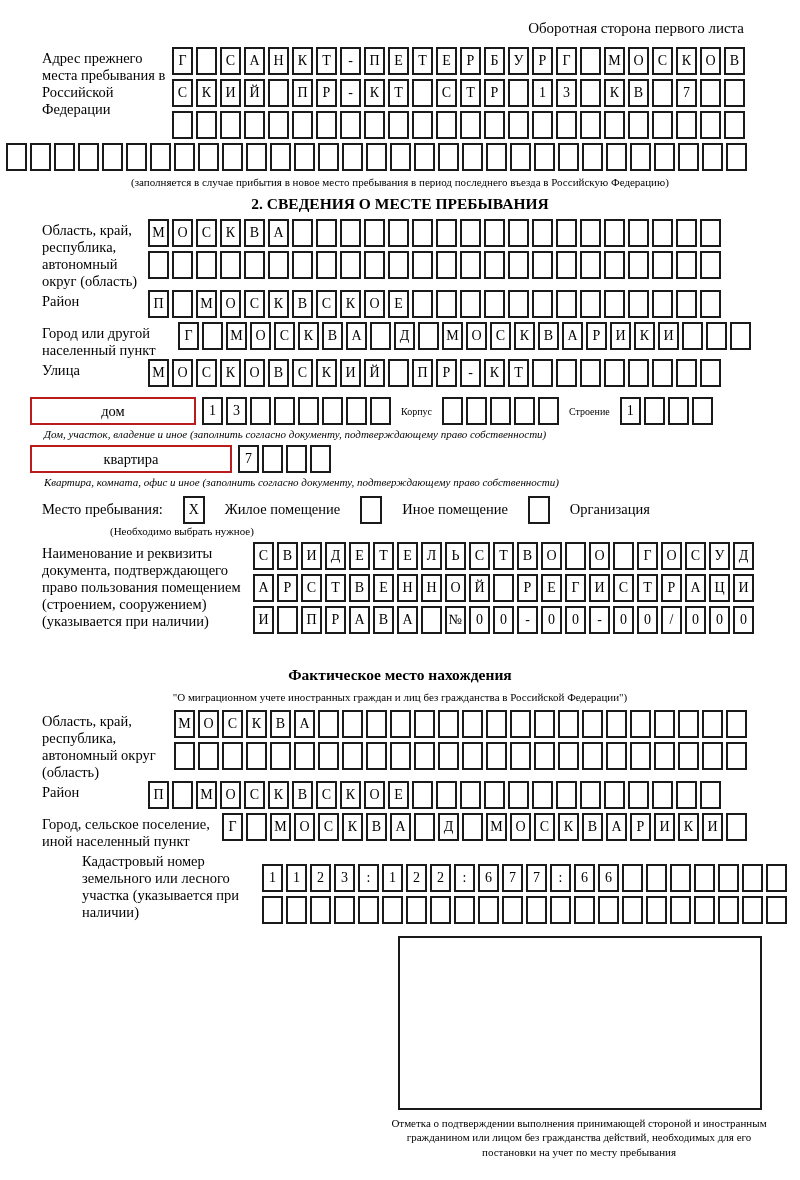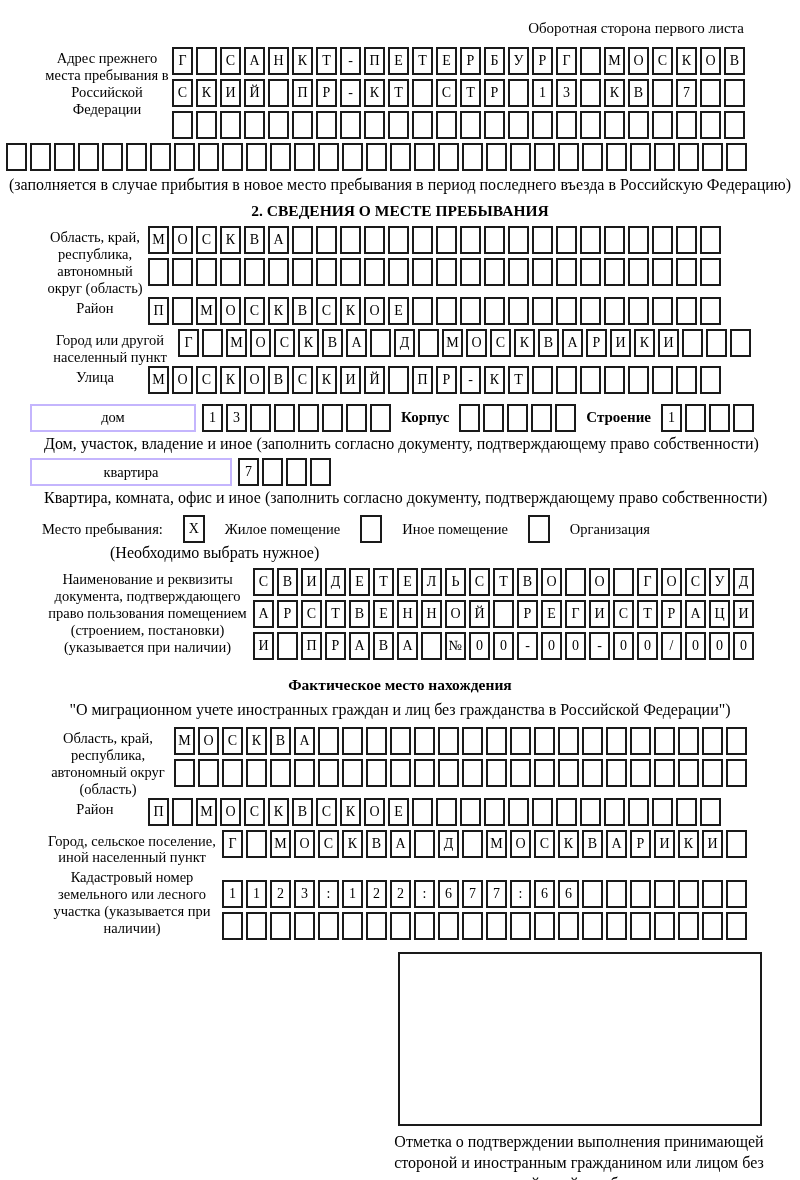--- a/index.html
+++ b/index.html
@@ -1,42 +1,42 @@
 <!DOCTYPE html>
 <html><head>
 <meta charset="utf-8">
 <style>
   html,body{margin:0;padding:0;background:#fff;color:#000;
     font-family:"Liberation Serif","DejaVu Serif",serif;}
   .page{width:800px;height:1180px;box-sizing:border-box;padding-top:20px;
     position:relative;background:#fff;overflow:hidden;border-radius:9px;}
   .header-note{text-align:right;padding-right:56px;font-size:15px;}
-  .label{font-size:14.5px;line-height:1.17;text-align:center;}
-  .note{font-size:16px;line-height:1.3;}
+  .label{font-size:14.5px;line-height:1.17;}
+  .note{font-size:11px;line-height:1.3;}
   .center{text-align:center;}
   .bold{font-weight:bold;}
   .sec-title{font-size:15.5px;margin:6px 0 6px 0;}
   .row{display:flex;align-items:flex-start;margin-left:42px;}
   .row .label{padding-top:3px;}
   .cellrow{display:flex;gap:3px;margin-bottom:4px;}
   .cell{box-sizing:content-box;width:17px;height:24px;border:2px solid #1a1a1a;
     display:inline-flex;align-items:center;justify-content:center;
     font-size:14px;line-height:1;background:#fff;flex:0 0 17px;}
-  .widebox{box-sizing:content-box;height:24px;border:2px solid #c4b5fd;
+  .widebox{box-sizing:content-box;height:24px;border:2px solid #b91c1c;
     display:inline-flex;align-items:center;justify-content:center;font-size:14.5px;}
   .dom-box{width:162px;}
   .kv-box{width:198px;}
   .checkbox{box-sizing:content-box;width:18px;height:24px;border:2px solid #1a1a1a;
     display:inline-flex;align-items:center;justify-content:center;font-size:14px;}
   .inline-row{display:flex;align-items:center;gap:6px;margin-left:30px;margin-bottom:2px;}
   .inline-row .cellrow{margin-bottom:0;}
-  .inline-label{font-size:15px;padding:0 4px;font-weight:bold;}
+  .inline-label{font-size:10px;padding:0 4px;}
   .stay-row{display:flex;align-items:center;gap:20px;margin-left:42px;margin-top:6px;}
   .choose-note{width:440px;margin-left:110px;text-align:left;margin-bottom:4px;}
-  .lnote{margin-left:44px;margin-bottom:4px;}
+  .lnote{margin-left:44px;margin-bottom:4px;font-style:italic;}
   .top-note{margin:2px 0 4px 0;}
   .stamp-box{width:360px;height:170px;border:2px solid #1a1a1a;margin-left:398px;margin-top:8px;}
   .stamp-caption{width:382px;margin-left:388px;margin-top:6px;text-align:center;}
   .fullrow{margin-left:6px;}
   .mt6{margin-top:6px;}
   .mt10{margin-top:10px;}
 </style>
 </head>
 <body>
 
@@ -358,21 +358,21 @@
     <span class="checkbox">X</span>
     <span class="label">Жилое помещение</span>
     <span class="checkbox"></span>
     <span class="label">Иное помещение</span>
     <span class="checkbox"></span>
     <span class="label">Организация</span>
   </div>
   <div class="note choose-note">(Необходимо выбрать нужное)</div>
 
   <div class="row">
-    <div class="label" style="flex:0 0 211px;">Наименование и реквизиты документа, подтверждающего право пользования помещением (строением, постановки) (указывается при наличии)</div>
+    <div class="label" style="flex:0 0 211px;">Наименование и реквизиты документа, подтверждающего право пользования помещением (строением, сооружением) (указывается при наличии)</div>
     <div>
       <div class="cellrow">
           <span class="cell">С</span>
           <span class="cell">В</span>
           <span class="cell">И</span>
           <span class="cell">Д</span>
           <span class="cell">Е</span>
           <span class="cell">Т</span>
           <span class="cell">Е</span>
           <span class="cell">Л</span>
@@ -432,21 +432,21 @@
           <span class="cell">0</span>
           <span class="cell">0</span>
           <span class="cell">/</span>
           <span class="cell">0</span>
           <span class="cell">0</span>
           <span class="cell">0</span>
         </div>
     </div>
   </div>
 
-  <div class="center bold sec-title" style="margin-top:12px;">Фактическое место нахождения</div>
+  <div class="center bold sec-title" style="margin-top:28px;">Фактическое место нахождения</div>
   <div class="note center" style="margin-bottom:6px;">"О миграционном учете иностранных граждан и лиц без гражданства в Российской Федерации")</div>
 
   <div class="row">
     <div class="label" style="flex:0 0 132px;">Область, край, республика, автономный округ (область)</div>
     <div>
       <div class="cellrow">
           <span class="cell">М</span>
           <span class="cell">О</span>
           <span class="cell">С</span>
           <span class="cell">К</span>
@@ -552,21 +552,21 @@
         <span class="cell">А</span>
         <span class="cell">Р</span>
         <span class="cell">И</span>
         <span class="cell">К</span>
         <span class="cell">И</span>
         <span class="cell"></span>
       </div>
   </div>
 
   <div class="row">
-    <div class="label" style="flex:0 0 180px;">Кадастровый номер земельного или лесного участка (указывается при наличии)</div>
+    <div class="label" style="flex:0 0 180px;margin-left:40px;">Кадастровый номер земельного или лесного участка (указывается при наличии)</div>
     <div>
       <div class="cellrow" style="margin-top:14px;">
           <span class="cell">1</span>
           <span class="cell">1</span>
           <span class="cell">2</span>
           <span class="cell">3</span>
           <span class="cell">:</span>
           <span class="cell">1</span>
           <span class="cell">2</span>
           <span class="cell">2</span>

